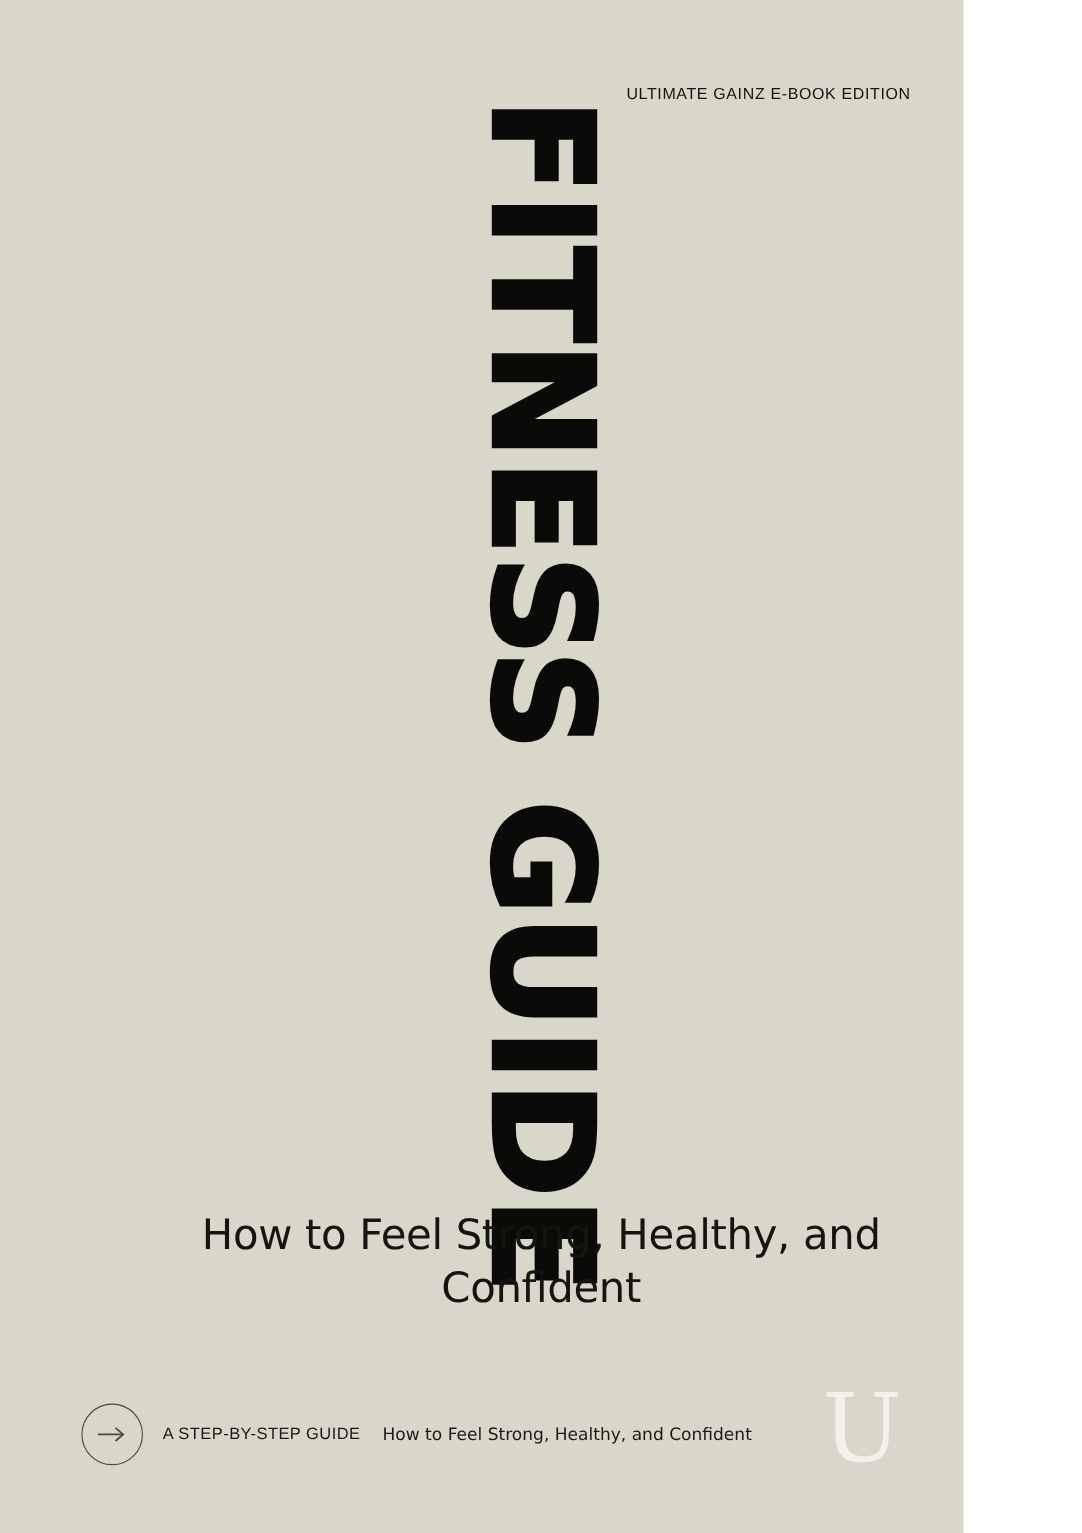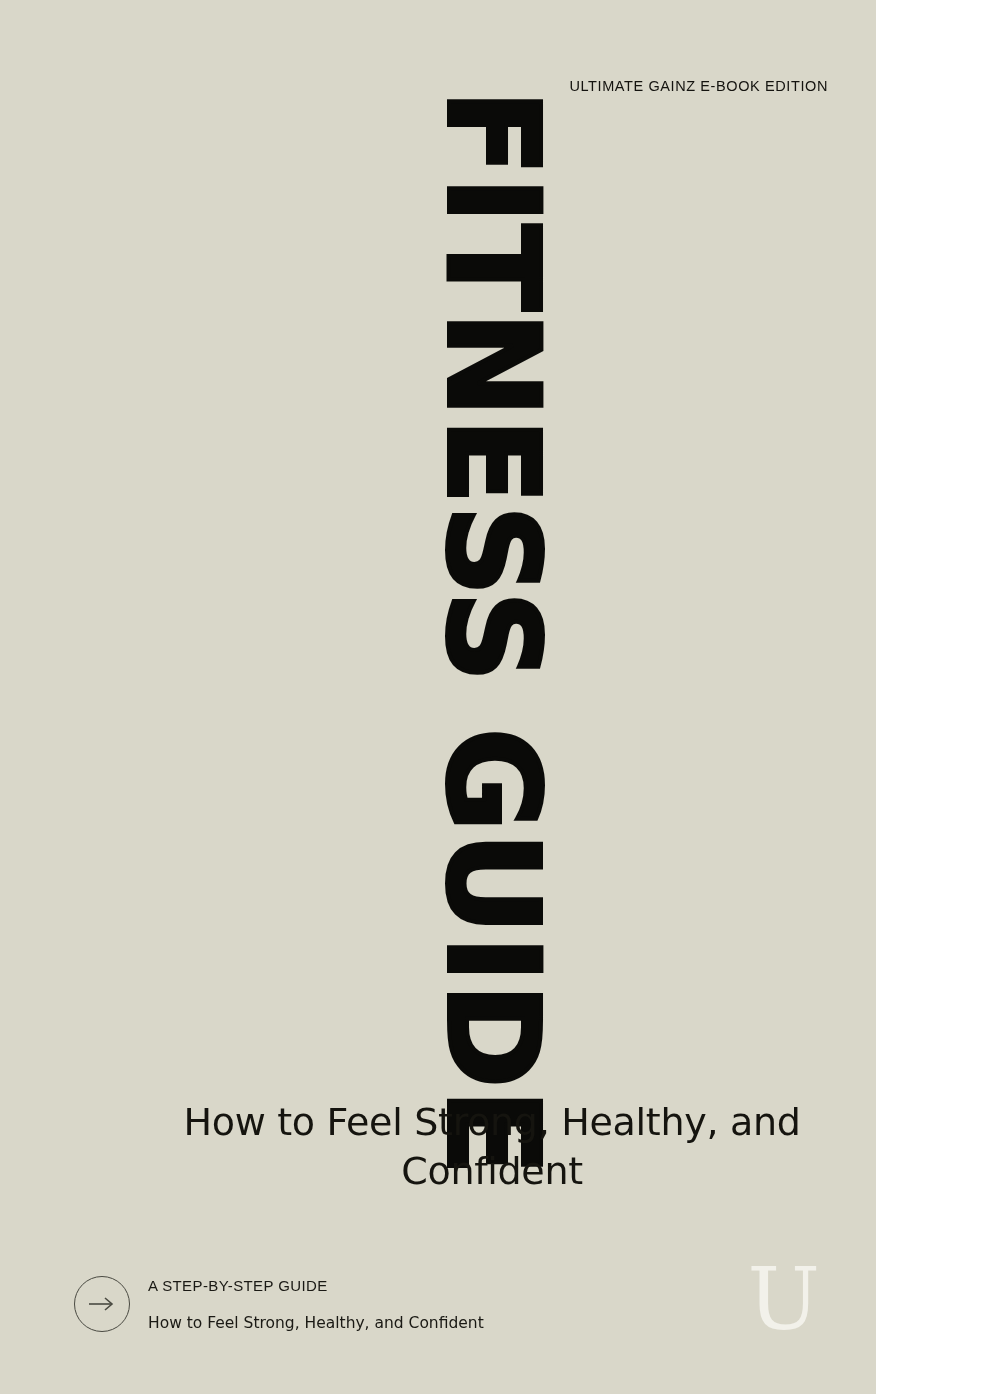--- a/index.html
+++ b/index.html
@@ -99,22 +99,23 @@
     border: 1.6px solid #4a4a42;
     border-radius: 50%;
     display: flex;
     align-items: center;
     justify-content: center;
     flex: 0 0 auto;
   }
   .arrow-circle svg { display: block; }
   .footer-text {
     display: flex;
-    flex-direction: column;
+    flex-direction: row;
     gap: 20px;
+    text-align: right;
   }
   .footer-line1 {
     font-family: "Liberation Sans", sans-serif;
     font-size: 15px;
     letter-spacing: 0.4px;
     color: #1a1914;
   }
   .footer-line2 {
     font-family: "DejaVu Sans", sans-serif;
     font-size: 15.5px;

